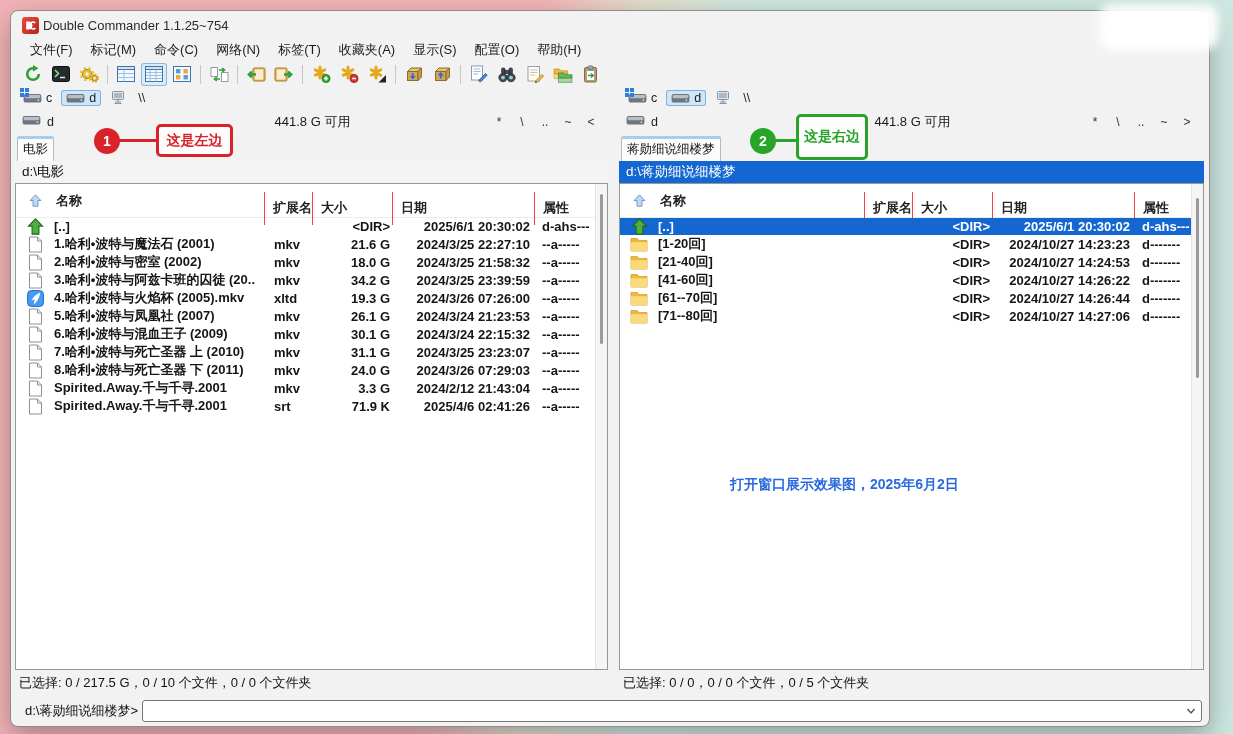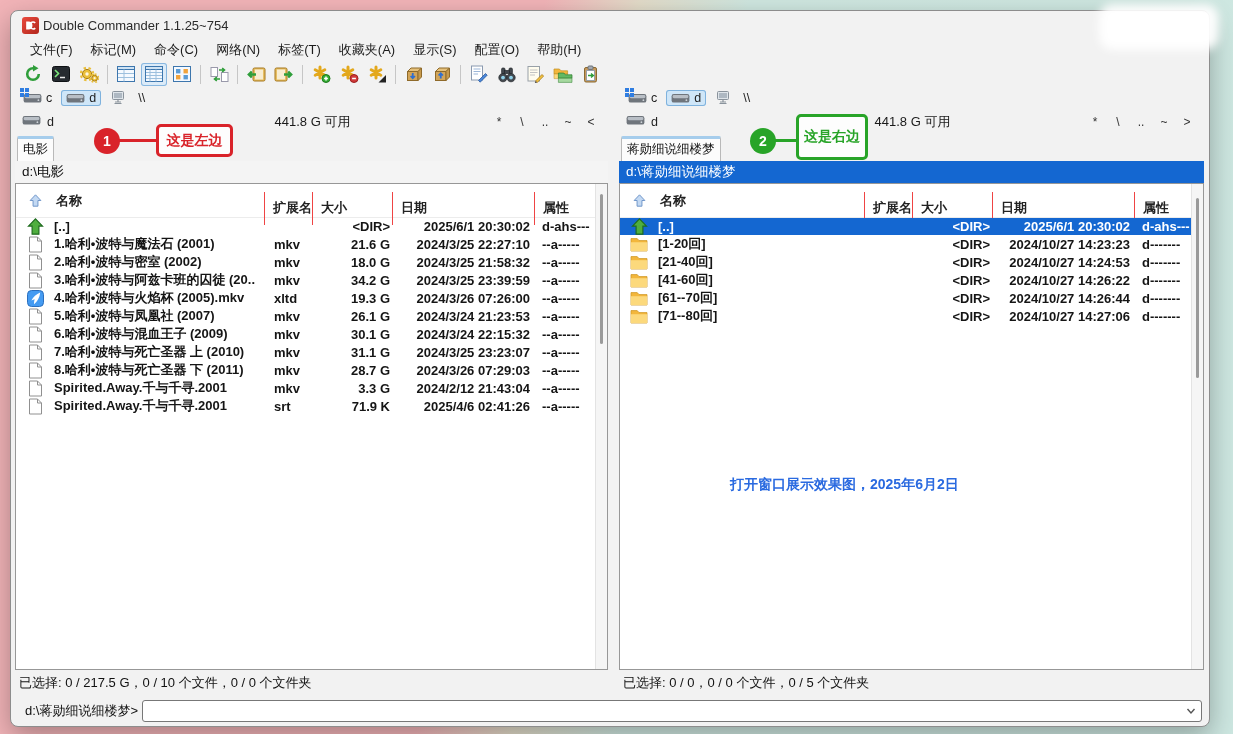--- a/index.html
+++ b/index.html
@@ -511,21 +511,21 @@
               </div>
               <div class="frow grid-l">
                 <div class="c-icon">
                   <svg width="15" height="17" viewBox="0 0 15 17">
                     <path d="M1.5 1h8l4 4v11h-12z" fill="#fff" stroke="#909090"></path>
                     <path d="M9.5 1v4h4" fill="none" stroke="#909090"></path>
                   </svg>
                 </div>
                 <div class="c-name">8.哈利•波特与死亡圣器 下 (2011)</div>
                 <div class="c-ext">mkv</div>
-                <div class="c-size">28.7 G</div>
+                <div class="c-size">24.0 G</div>
                 <div class="c-date">2024/3/26 07:29:03</div>
                 <div class="c-attr">--a-----</div>
               </div>
               <div class="frow grid-l">
                 <div class="c-icon">
                   <svg width="15" height="17" viewBox="0 0 15 17">
                     <path d="M1.5 1h8l4 4v11h-12z" fill="#fff" stroke="#909090"></path>
                     <path d="M9.5 1v4h4" fill="none" stroke="#909090"></path>
                   </svg>
                 </div>

